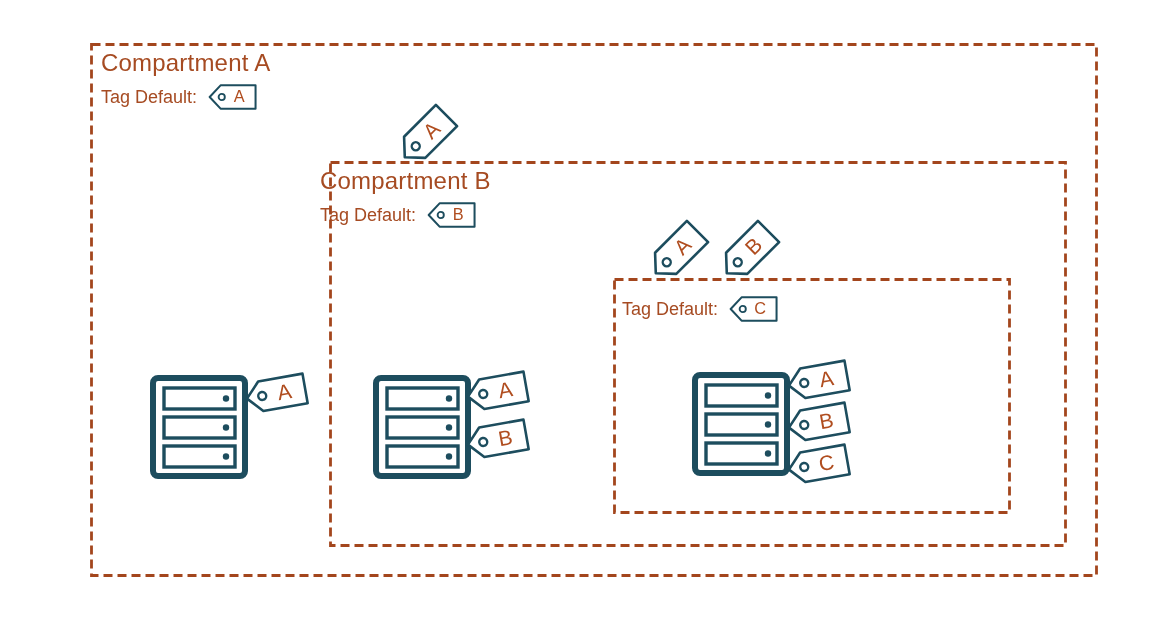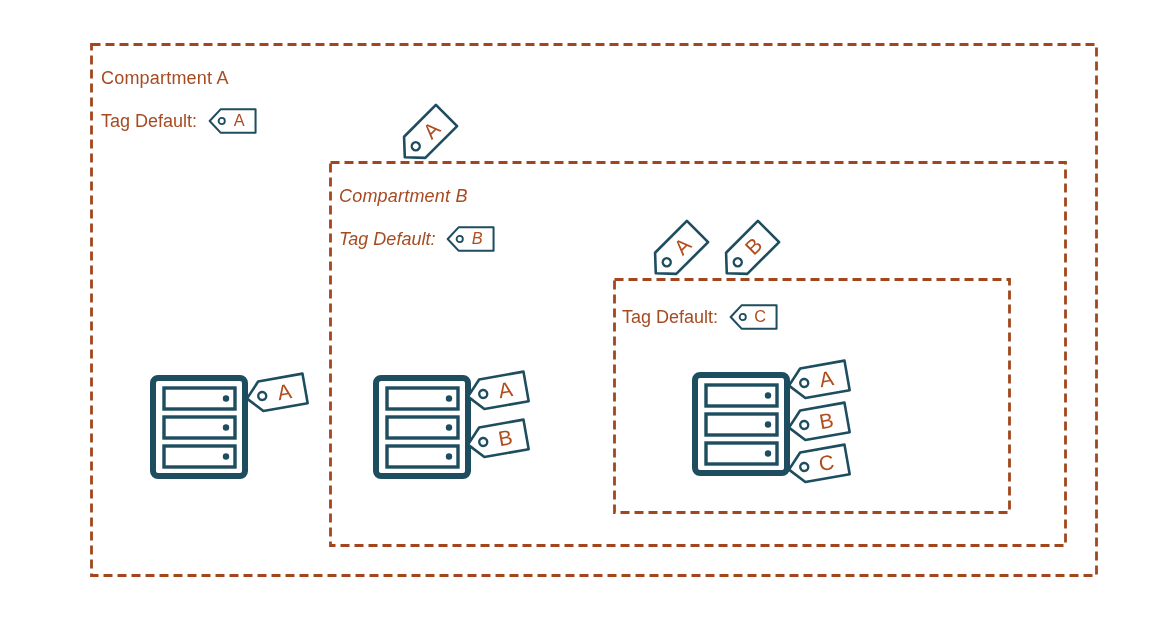--- a/index.html
+++ b/index.html
@@ -8,22 +8,22 @@
     width: 1167px;
     height: 636px;
     background: #ffffff;
     font-family: "Liberation Sans", sans-serif;
     overflow: hidden;
   }
   #borders { position:absolute; left:0; top:0; }
   .comp-rect { fill:none; stroke:#a3461d; stroke-width:2.8; stroke-dasharray:9 5; }
 
   .comp-label { position:absolute; color:#a64b22; }
-  .comp-title { font-size:18px; line-height:23px; letter-spacing:0.2px;margin-top:16px; }
-  .tag-line { display:flex; align-items:center; gap:7px; margin-top:17px; }
+  .comp-title { font-size:24px; line-height:23px; letter-spacing:0.2px; }
+  .tag-line { display:flex; align-items:center; gap:7px; margin-top:9px; }
   .tag-default { font-size:18px; line-height:23px; }
 
   .abs { position:absolute; }
 
   
   .tag-body { fill:#ffffff; stroke:#1d4d5e; stroke-width:2.6; stroke-linejoin:round; }
   .tag-hole { fill:#ffffff; stroke:#1d4d5e; stroke-width:2.4; }
   .tag-letter { fill:#b04d1f; font-family:"Liberation Sans", sans-serif; font-size:21px; }
 
   .rot-server { transform:rotate(-10deg); transform-origin:left center; }
@@ -50,21 +50,21 @@
     <div class="tag-line">
       <span class="tag-default">Tag Default:</span>
       <svg width="58" height="28" viewBox="0 0 64 36">
         <polygon class="tag-body" points="2,18 16,3 61,3 61,33 16,33"></polygon>
         <circle class="tag-hole" cx="17.5" cy="18" r="4"></circle>
         <text class="tag-letter" x="40" y="25" text-anchor="middle">A</text>
       </svg>
     </div>
   </div>
 
-  <div class="comp-label" style="left:339px; top:169px;font-style:italic;">
+  <div class="comp-label" style="left:320px; top:169px;">
     <div class="comp-title">Compartment B</div>
     <div class="tag-line">
       <span class="tag-default">Tag Default:</span>
       <svg width="58" height="28" viewBox="0 0 64 36">
         <polygon class="tag-body" points="2,18 16,3 61,3 61,33 16,33"></polygon>
         <circle class="tag-hole" cx="17.5" cy="18" r="4"></circle>
         <text class="tag-letter" x="40" y="25" text-anchor="middle">B</text>
       </svg>
     </div>
   </div>

